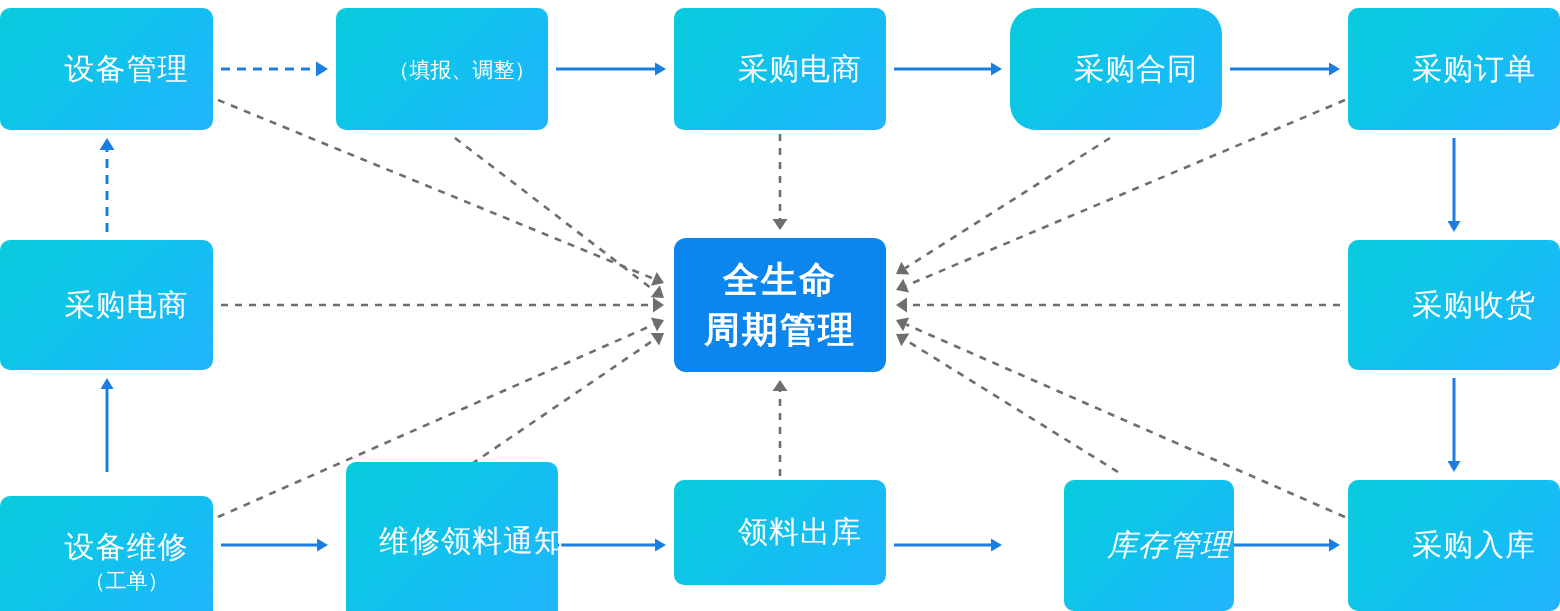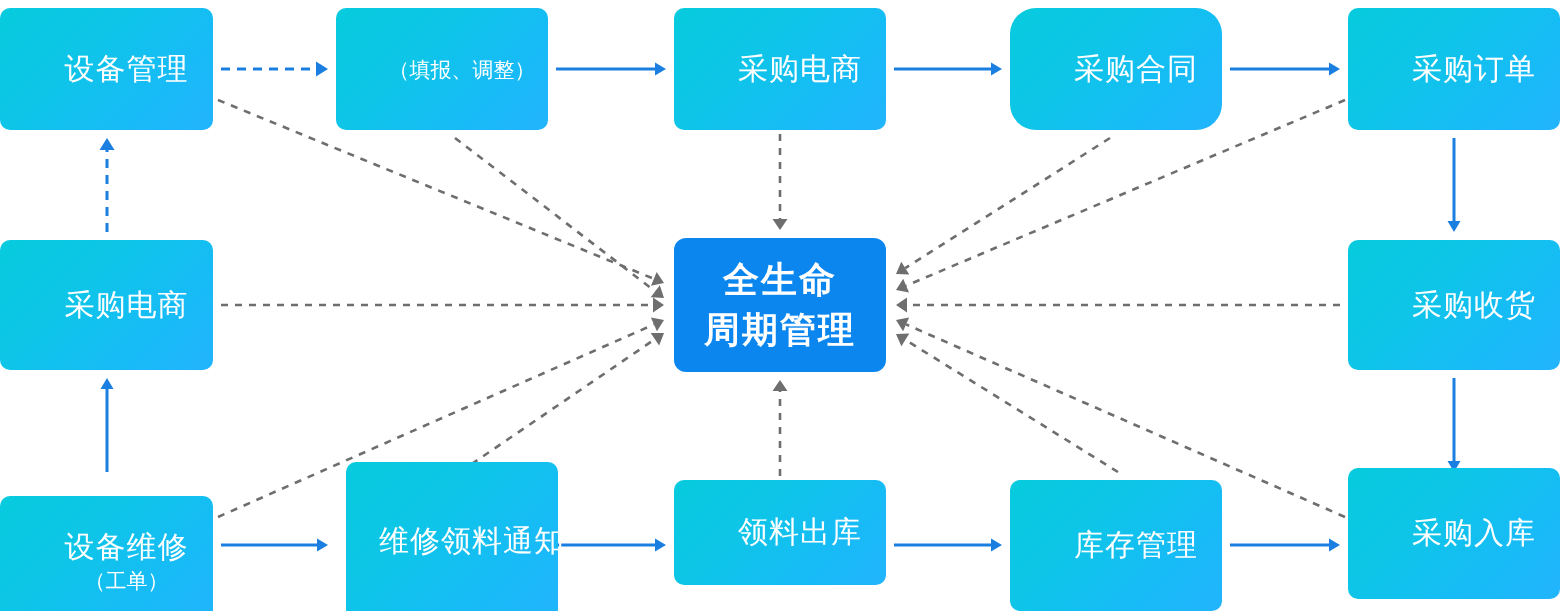--- a/index.html
+++ b/index.html
@@ -165,24 +165,24 @@
       <div class="node" style="left: 0px; top: 480px; width: 213px; height: 131px; margin-top: 16px;">
         <div class="t1">设备维修</div>
         <div class="t2">（工单）</div>
       </div>
       <div class="node" style="left: 336px; top: 462px; width: 212px; height: 158px; margin-left: 10px;">
         <div class="t1">维修领料通知</div>
       </div>
       <div class="node" style="left: 674px; top: 480px; width: 212px; height: 105px;">
         <div class="t1">领料出库</div>
       </div>
-      <div class="node" style="left: 1010px; top: 480px; width: 212px; height: 131px;">
+      <div class="node" style="left: 1064px; top: 480px; width: 170px; height: 131px; font-style: italic;">
         <div class="t1">库存管理</div>
       </div>
-      <div class="node" style="left: 1348px; top: 468px; width: 212px; height: 131px;">
+      <div class="node" style="left: 1348px; top: 480px; width: 212px; height: 131px;">
         <div class="t1">采购入库</div>
       </div>
       <div class="center-node" style="left: 674px; top: 238px; width: 212px; height: 134px;">
         <div>全生命</div>
         <div>周期管理</div>
       </div>
     </div>
 </div>
 
 </body></html>

